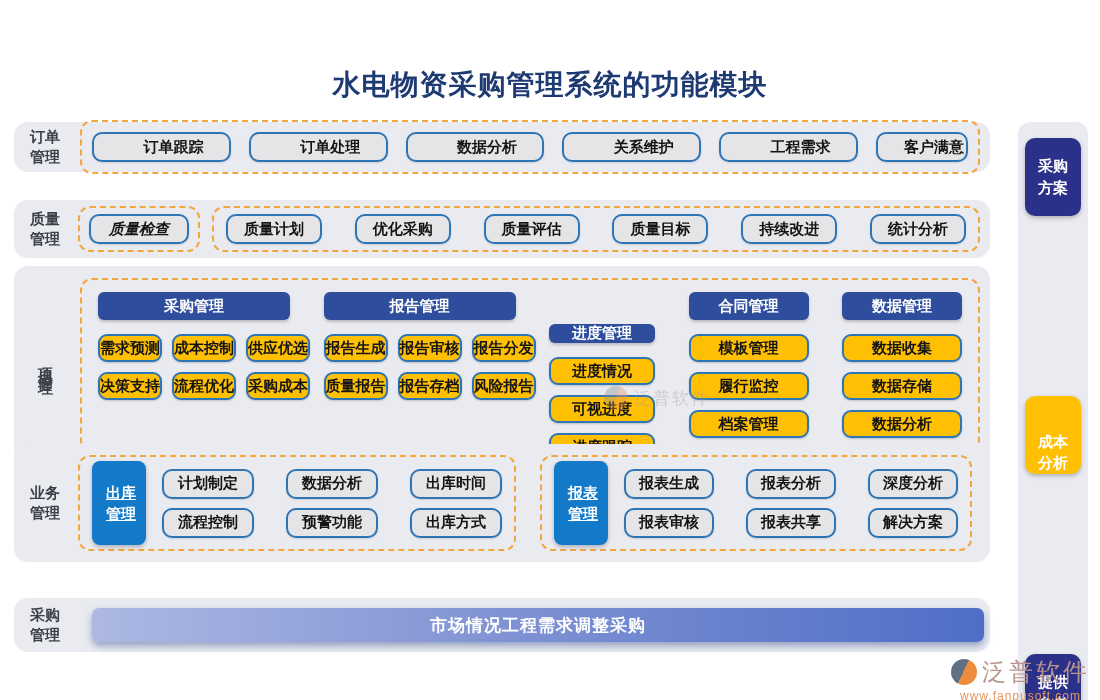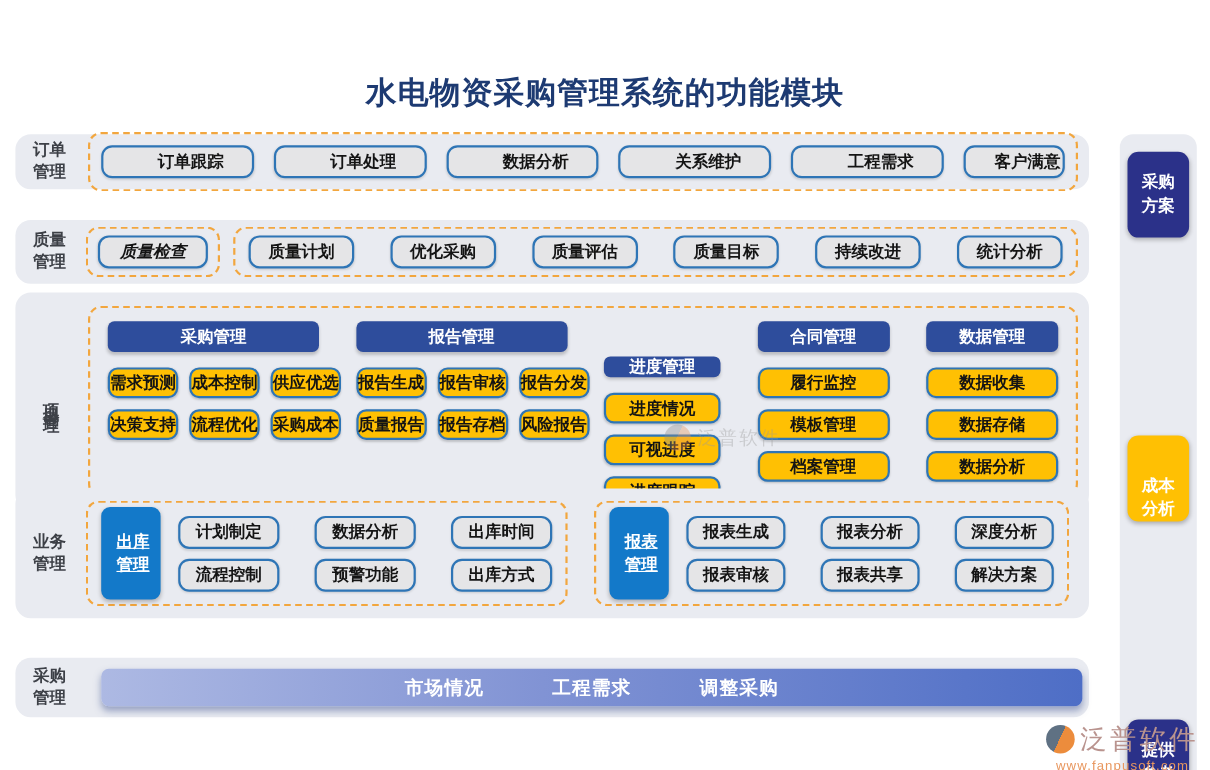--- a/index.html
+++ b/index.html
@@ -75,21 +75,21 @@
   #row-business .g2 { flex:0 0 432px; margin-left:24px; }
   #row-business .box-blue { height:84px; }
   #row-business .grid { flex:1; margin-left:16px; display:grid;
                         grid-template-columns:1fr 1fr 1fr; gap:9px 32px; }
   #row-business .btn-gray { height:30px;text-align:center; }
 
   
   #row-procure { top:598px; height:54px; }
   #row-procure .bar { flex:1; margin:0 6px 0 16px; height:34px; border-radius:7px;
                       background:linear-gradient(to right,#adb9e3,#8193d4 45%,#4e6ec6);
-                      display:flex; align-items:center; justify-content:center; gap:62px;
+                      display:flex; align-items:center; justify-content:center; 
                       box-shadow:0 4px 7px rgba(70,90,150,.5); }
   #row-procure .bar span { color:#fff; font-weight:bold; font-size:17px; letter-spacing:1px; }
 
   
   #sidebar { position:absolute; left:1018px; top:122px; width:70px; height:626px;
              background:#e9ebf1; border-radius:12px; display:flex; flex-direction:column;
              align-items:center; justify-content:space-between; padding:16px 0; }
   .side-box { width:56px; height:78px; border-radius:10px; display:flex; align-items:center;
               justify-content:center; text-align:center; font-weight:bold; font-size:15px;
               color:#fff; box-shadow:0 2px 4px rgba(0,0,0,.25); }
@@ -189,22 +189,22 @@
         <div class="items">
           <div class="item-yellow">进度情况</div>
           <div class="item-yellow">可视进度</div>
           <div class="item-yellow">进度跟踪</div>
         </div>
       </div>
 
       <div class="pgroup pg-d">
         <div class="hdr-blue">合同管理</div>
         <div class="items">
+          <div class="item-yellow">模板管理</div>
           <div class="item-yellow">履行监控</div>
-          <div class="item-yellow">模板管理</div>
           <div class="item-yellow">档案管理</div>
         </div>
       </div>
 
       <div class="pgroup pg-e">
         <div class="hdr-blue">数据管理</div>
         <div class="items">
           <div class="item-yellow">数据收集</div>
           <div class="item-yellow">数据存储</div>
           <div class="item-yellow">数据分析</div>

